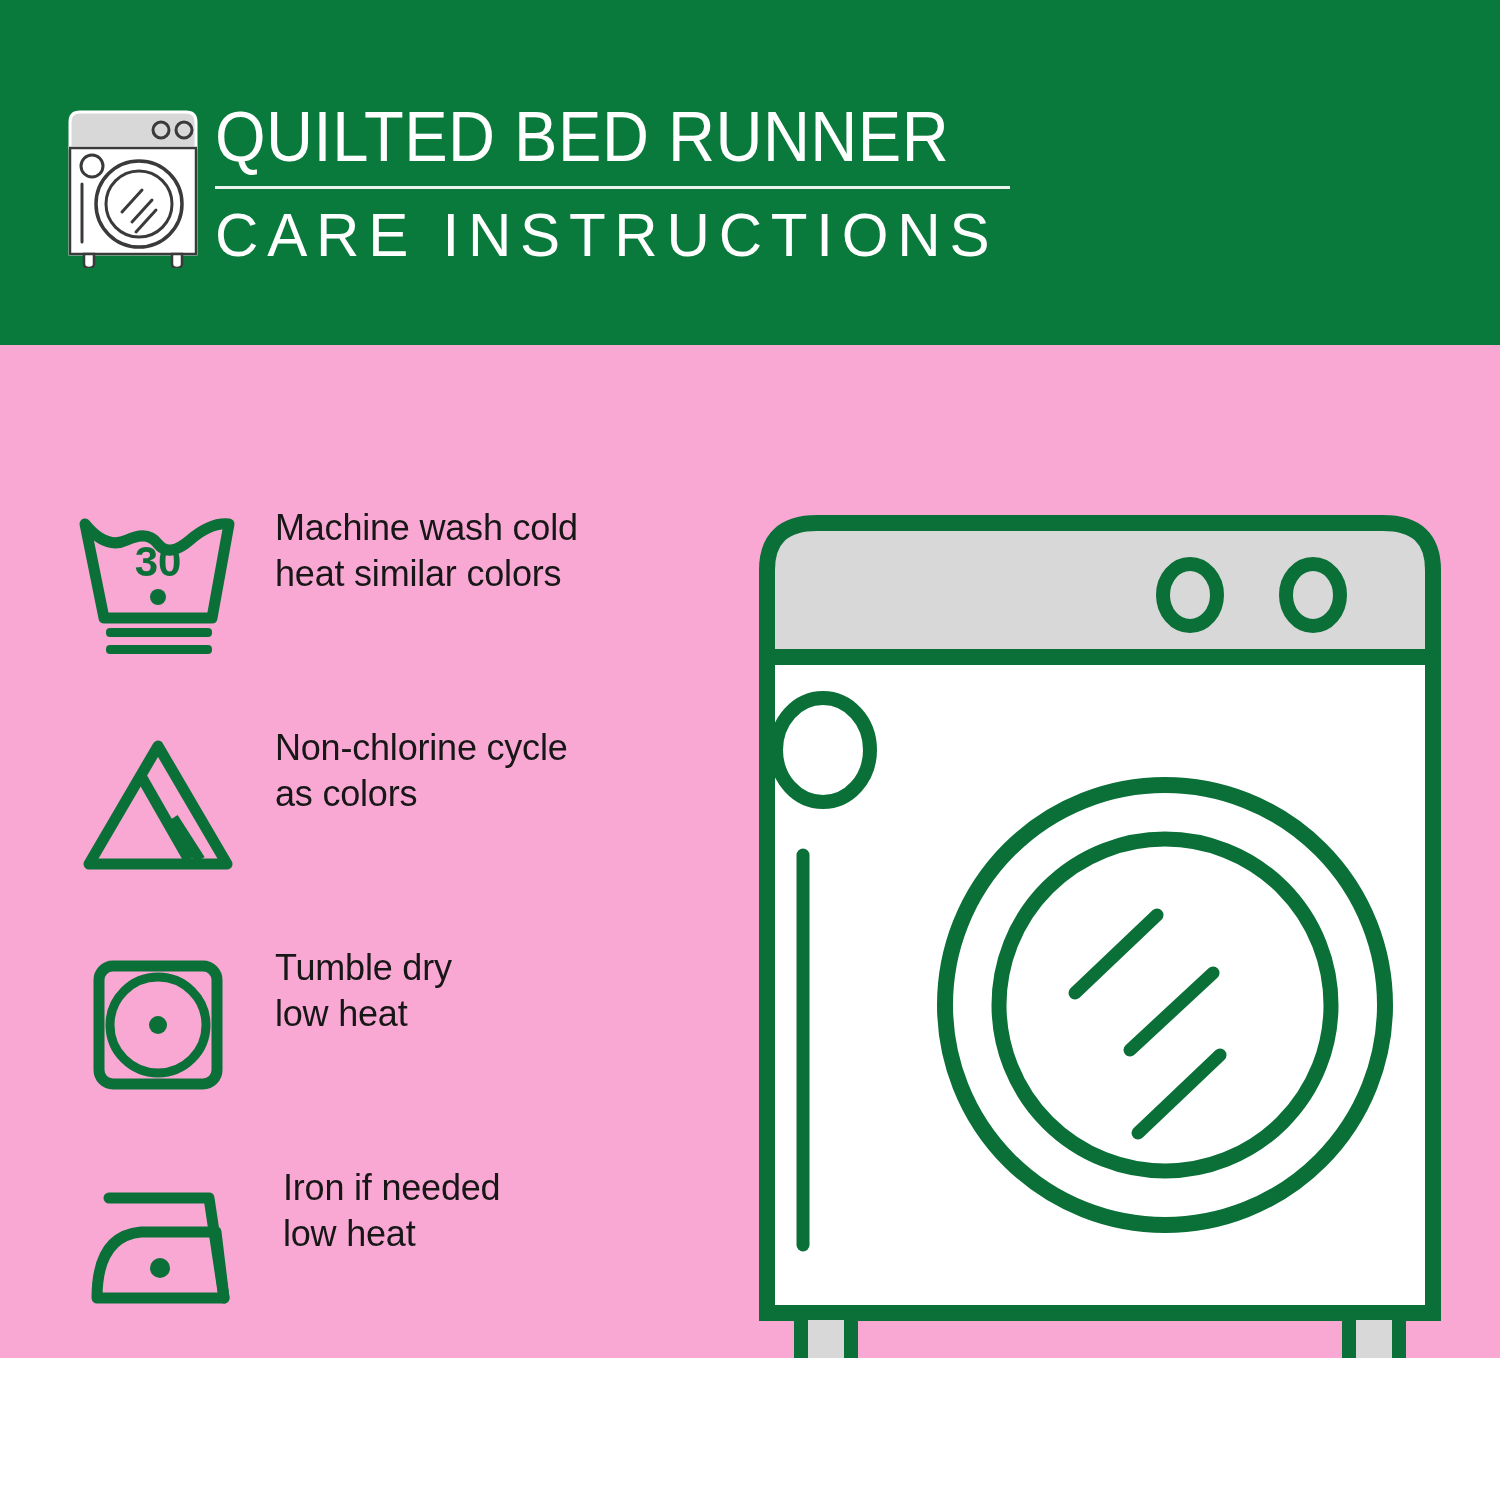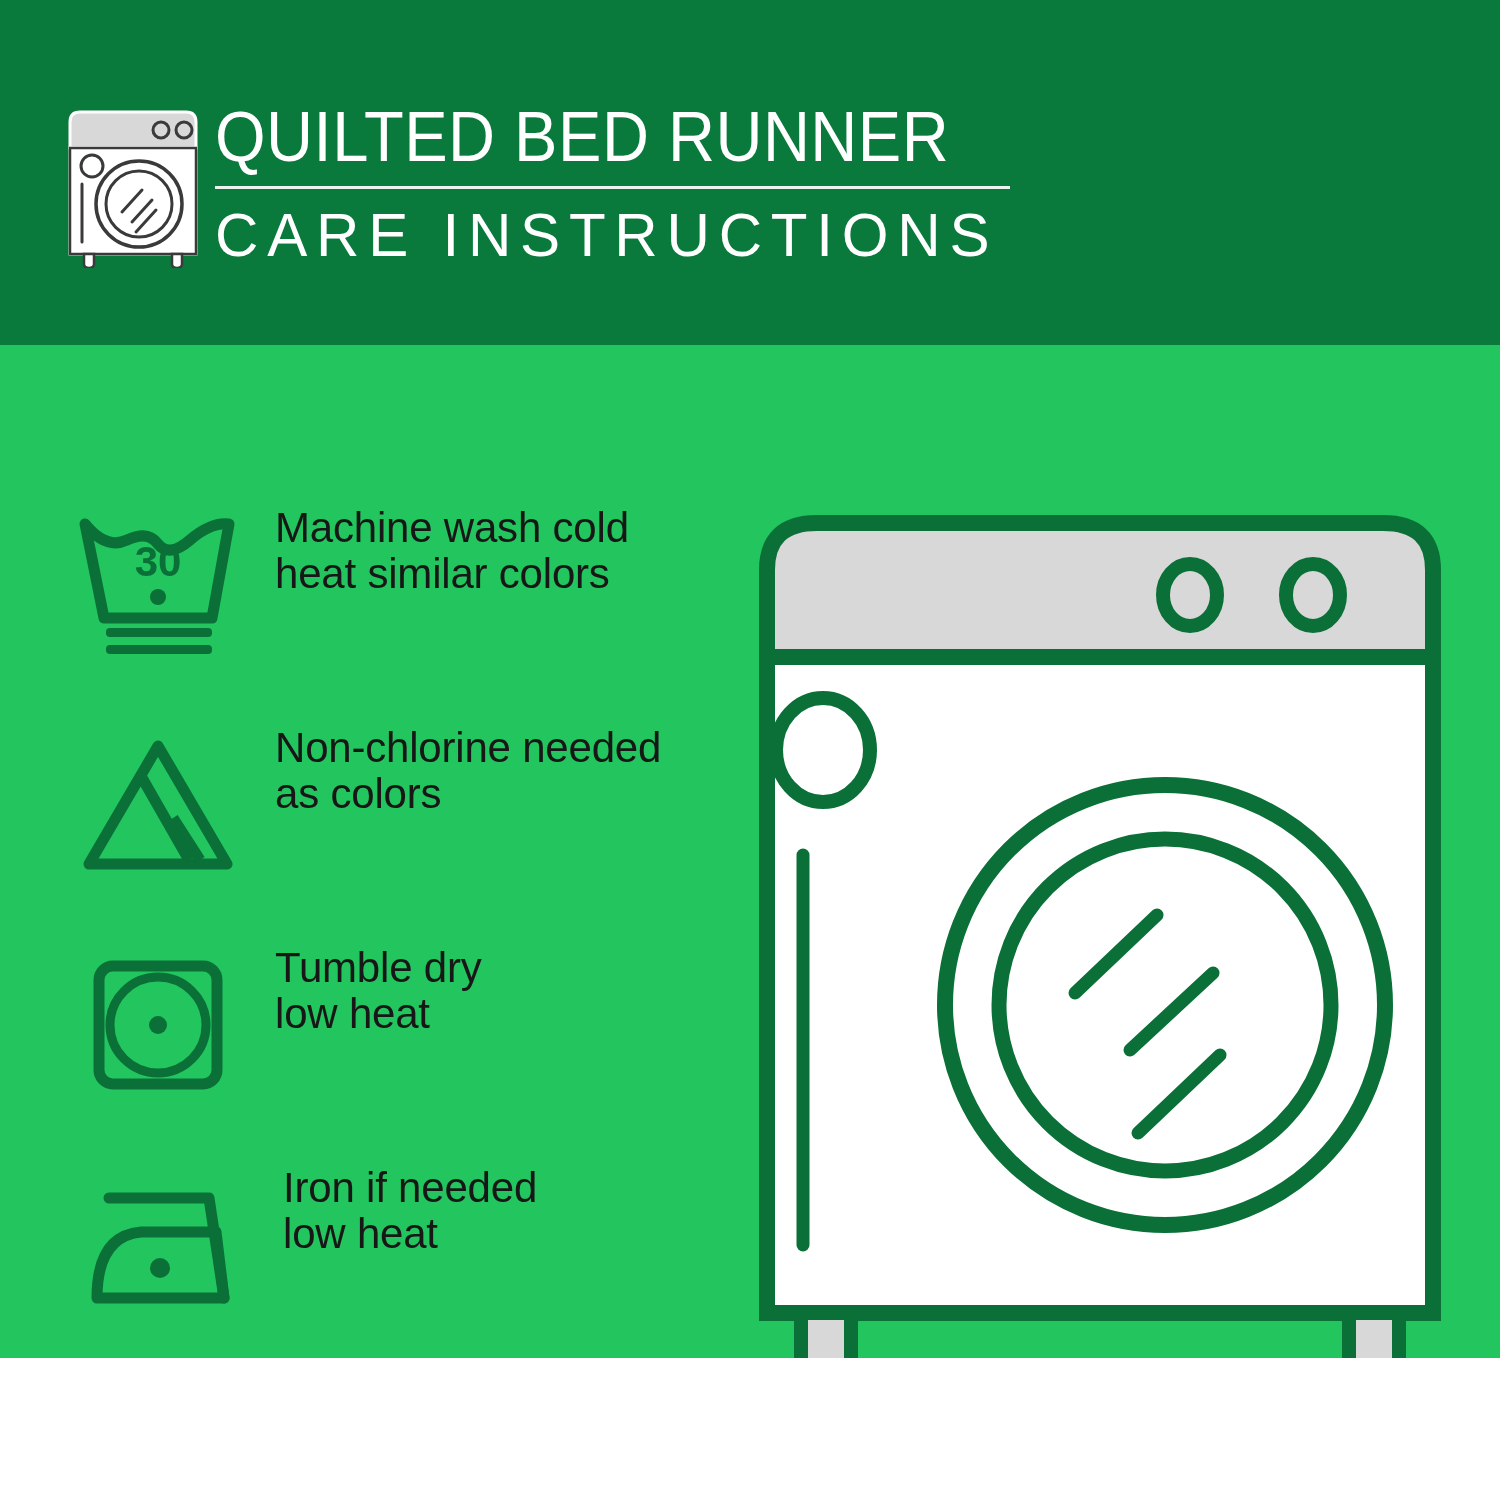--- a/index.html
+++ b/index.html
@@ -4,21 +4,21 @@
 <style>
   html, body {
     margin: 0;
     padding: 0;
     background: #ffffff;
   }
   #page {
     position: relative;
     width: 1500px;
     height: 1358px;
-    background: #22c55e;
+    background: #f9a8d4;
     font-family: "Liberation Sans", sans-serif;
     overflow: hidden;
   }
 
   
   .header-band {
     position: absolute;
     left: 0;
     top: 0;
     width: 1500px;
@@ -85,21 +85,21 @@
     min-width: 175px;
     height: 160px;
     margin-left: 70px;
     display: flex;
     align-items: center;
     justify-content: center;
   }
   .care-text {
     margin-left: 30px;
     color: #171717;
-    font-size: 42px;
+    font-size: 36px;
     line-height: 46px;
     font-weight: 400;
     letter-spacing: -0.2px;
   }
   .care-text .ln { display: block; white-space: nowrap; }
 
   
   .machine-wrap {
     position: absolute;
     left: 745px;
@@ -168,21 +168,21 @@
 
     <div class="care-row">
       <div class="care-symbol">
         <svg viewBox="0 0 170 150" width="170" height="150">
           <path d="M85 16 L154 134 L16 134 Z" fill="none" stroke="#0a7038" stroke-width="11" stroke-linejoin="round"></path>
           <line x1="68" y1="46" x2="116" y2="130" stroke="#0a7038" stroke-width="11" stroke-linecap="butt"></line>
           <line x1="100" y1="88" x2="127" y2="130" stroke="#0a7038" stroke-width="11" stroke-linecap="butt"></line>
         </svg>
       </div>
       <div class="care-text">
-        <span class="ln">Non-chlorine needed</span>
+        <span class="ln">Non-chlorine cycle</span>
         <span class="ln">as colors</span>
       </div>
     </div>
 
     <div class="care-row">
       <div class="care-symbol">
         <svg viewBox="0 0 170 150" width="170" height="150">
           <rect x="26" y="16" width="118" height="118" rx="14" fill="none" stroke="#0a7038" stroke-width="11"></rect>
           <circle cx="85" cy="75" r="48" fill="none" stroke="#0a7038" stroke-width="9"></circle>
           <circle cx="85" cy="75" r="9" fill="#0a7038"></circle>

